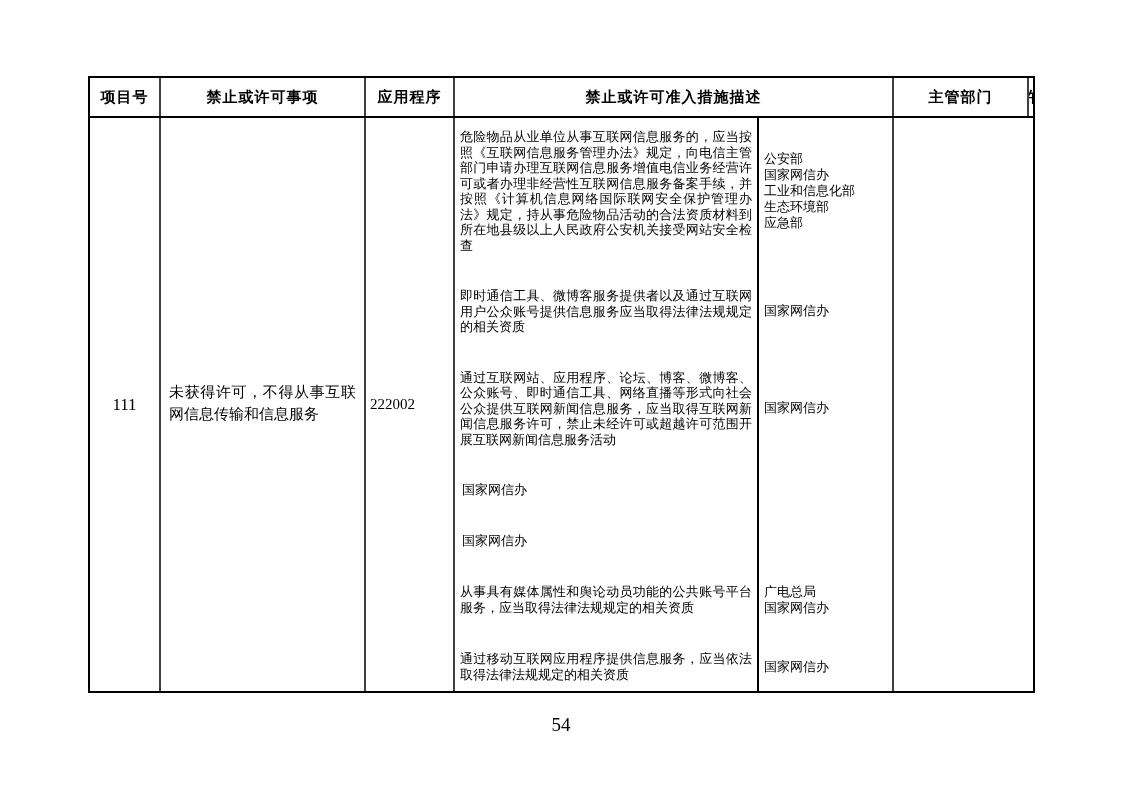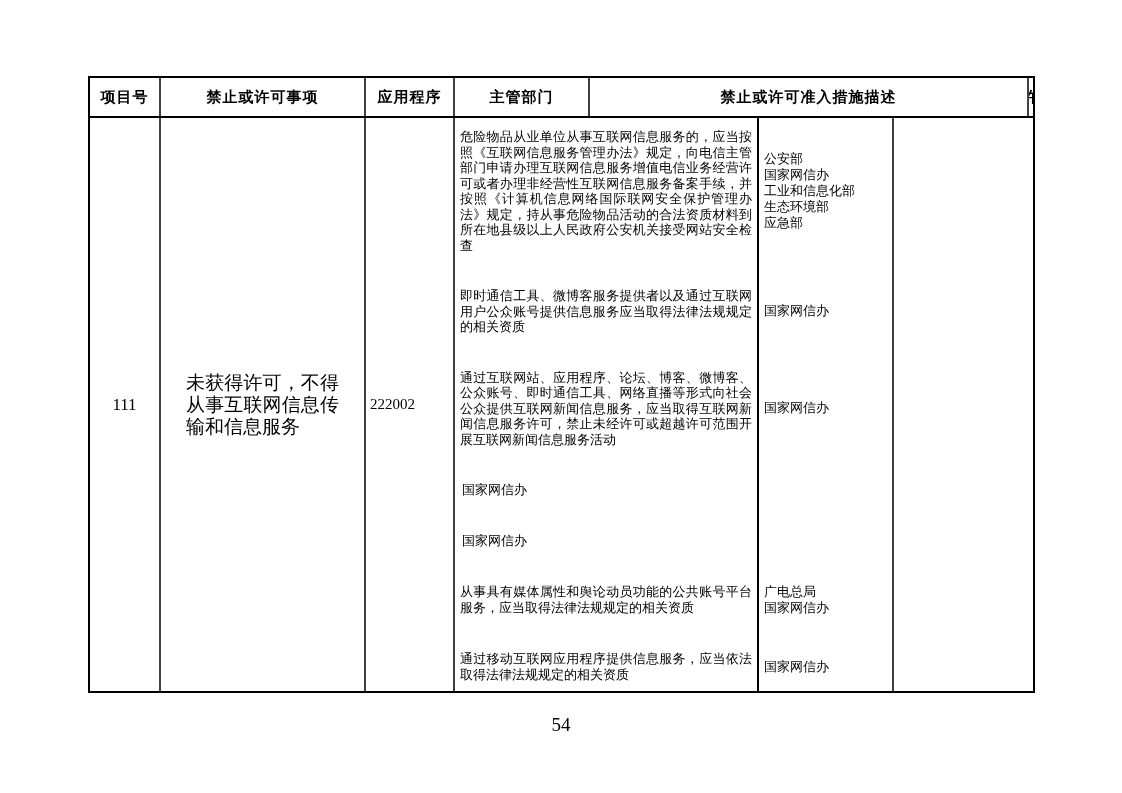--- a/index.html
+++ b/index.html
@@ -60,24 +60,25 @@
   }
   .item-no-cell {
     display: flex;
     align-items: center;
     justify-content: center;
     font-size: 17px;
   }
   .matter-cell {
     display: flex;
     align-items: center;
-    padding: 0 25px;
-    font-size: 19px;
+    padding: 0 8px;
+    font-size: 15px;
     line-height: 22px;
     text-align: justify;
+    font-family: Liberation Mono, monospace;
   }
   .code-cell {
     display: flex;
     align-items: center;
     padding: 0 4px;
     font-size: 15px;
     font-family: Liberation Serif, serif;
   }
   .measures-cell {
     position: relative;
@@ -131,22 +132,22 @@
 <body>
 
 <div class="page">
 
   <div class="doc-table">
 
     <div class="header-row">
       <div class="cell c1 th">项目号</div>
       <div class="cell c2 th">禁止或许可事项</div>
       <div class="cell c3 th">应用程序</div>
+      <div class="cell c45 th">禁止或许可准入措施描述</div>
       <div class="cell th" style="width:135px">主管部门</div>
-      <div class="cell c45 th">禁止或许可准入措施描述</div>
       <div class="cell c6 th last">地方性许可事项</div>
     </div>
 
     <div class="body-row">
 
       <div class="cell c1 item-no-cell">111</div>
 
       <div class="cell c2 matter-cell">
         <span>未获得许可，不得从事互联网信息传输和信息服务</span>
       </div>

